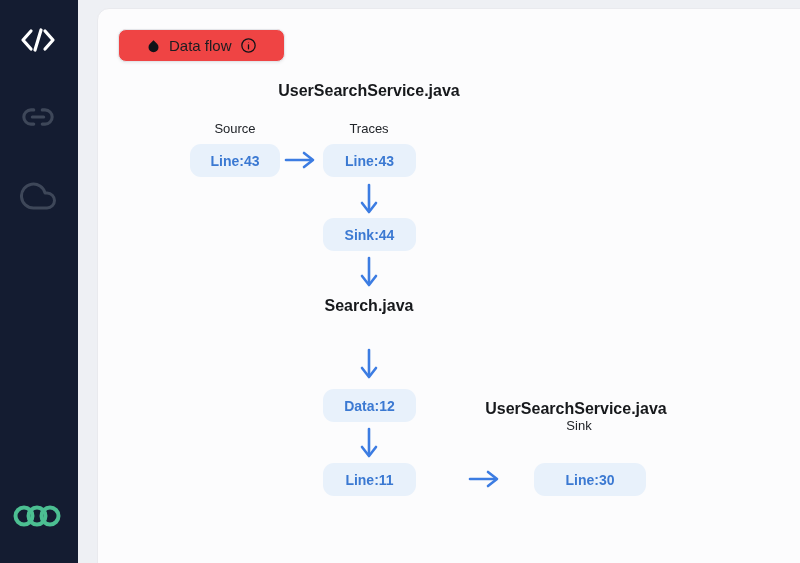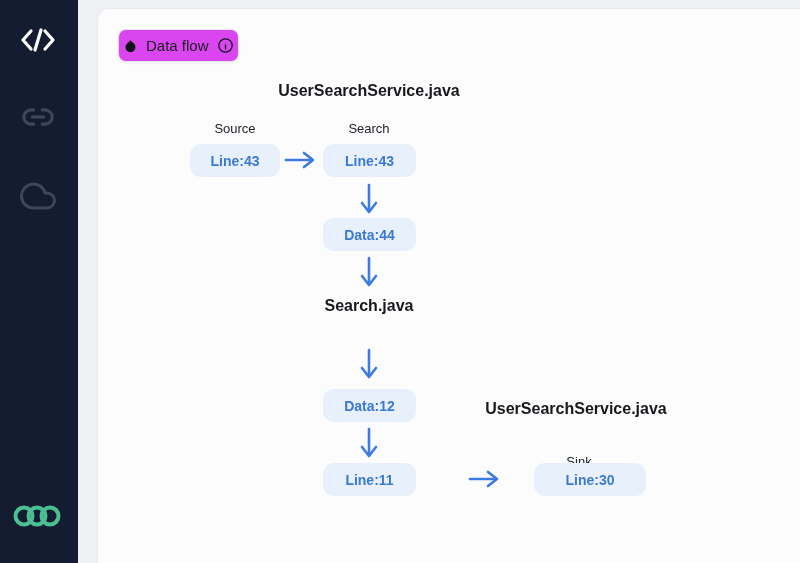--- a/index.html
+++ b/index.html
@@ -20,21 +20,21 @@
   .side-link{top:97px;color:var(--sidebar-muted);}
   .side-cloud{top:176px;color:var(--sidebar-muted);}
   .side-logo{position:absolute;left:13px;top:503px;width:48px;height:26px;color:var(--logo-green);}
 
   
   .card{position:absolute;left:97px;top:8px;width:715px;height:567px;
         background:var(--card-bg);border:1px solid var(--card-border);border-radius:12px;}
 
   
   .badge{position:absolute;left:20px;top:20px;height:33px;display:inline-flex;align-items:center;
-         gap:8px;padding:0 4px;background:#d946ef;border:1px solid var(--badge-border);
+         gap:8px;padding:0 27px;background:#ef4444;border:1px solid var(--badge-border);
          border-radius:8px;box-shadow:0 1px 3px rgba(20,24,40,.07);cursor:pointer;}
   .badge-label{font-size:15px;font-weight:500;color:var(--badge-text);}
   .badge svg{display:block;}
 
   
   .file-title{position:absolute;transform:translateX(-50%);font-size:16px;font-weight:700;
               color:var(--heading);white-space:nowrap;}
   .flow-label{position:absolute;transform:translateX(-50%);font-size:13px;color:var(--label);white-space:nowrap;}
 
   
@@ -98,41 +98,41 @@
         <svg width="17" height="17" viewBox="0 0 24 24" fill="none" stroke="#111318" stroke-width="1.8" stroke-linecap="round">
           <circle cx="12" cy="12" r="9.4"></circle>
           <line x1="12" y1="11" x2="12" y2="16.6"></line>
           <circle cx="12" cy="7.6" r="0.6" fill="#111318" stroke="none"></circle>
         </svg>
       </span>
     </div>
 
     <div class="file-title" style="left:271px;top:73px">UserSearchService.java</div>
     <div class="flow-label" style="left:137px;top:112px">Source</div>
-    <div class="flow-label" style="left:271px;top:112px">Search</div>
+    <div class="flow-label" style="left:271px;top:112px">Traces</div>
 
     <div class="node" style="left:92px;top:135px;width:90px">Line:43</div>
 
     <div class="arrow" style="left:186px;top:141px">
       <svg width="36" height="20" viewBox="0 0 36 20" fill="none" stroke="currentColor" stroke-width="2.6" stroke-linecap="round" stroke-linejoin="round">
         <line x1="2" y1="10" x2="27" y2="10"></line>
           <polyline points="20,3 29,10 20,17"></polyline>
       </svg>
     </div>
 
     <div class="node" style="left:225px;top:135px;width:93px">Line:43</div>
 
     <div class="arrow" style="left:261px;top:174px">
       <svg width="20" height="34" viewBox="0 0 20 34" fill="none" stroke="currentColor" stroke-width="2.6" stroke-linecap="round" stroke-linejoin="round">
         <line x1="10" y1="2" x2="10" y2="27"></line>
           <polyline points="3,20 10,29 17,20"></polyline>
       </svg>
     </div>
 
-    <div class="node" style="left:225px;top:209px;width:93px">Data:44</div>
+    <div class="node" style="left:225px;top:209px;width:93px">Sink:44</div>
 
     <div class="arrow" style="left:261px;top:247px">
       <svg width="20" height="34" viewBox="0 0 20 34" fill="none" stroke="currentColor" stroke-width="2.6" stroke-linecap="round" stroke-linejoin="round">
         <line x1="10" y1="2" x2="10" y2="27"></line>
           <polyline points="3,20 10,29 17,20"></polyline>
       </svg>
     </div>
 
     <div class="file-title" style="left:271px;top:288px">Search.java</div>
 
@@ -148,21 +148,21 @@
     <div class="arrow" style="left:261px;top:418px">
       <svg width="20" height="34" viewBox="0 0 20 34" fill="none" stroke="currentColor" stroke-width="2.6" stroke-linecap="round" stroke-linejoin="round">
         <line x1="10" y1="2" x2="10" y2="27"></line>
           <polyline points="3,20 10,29 17,20"></polyline>
       </svg>
     </div>
 
     <div class="node" style="left:225px;top:454px;width:93px">Line:11</div>
 
     <div class="file-title" style="left:478px;top:391px">UserSearchService.java</div>
-    <div class="flow-label" style="left:481px;top:445px">Sink</div>
+    <div class="flow-label" style="left:481px;top:409px">Sink</div>
 
     <div class="arrow" style="left:370px;top:460px">
       <svg width="36" height="20" viewBox="0 0 36 20" fill="none" stroke="currentColor" stroke-width="2.6" stroke-linecap="round" stroke-linejoin="round">
         <line x1="2" y1="10" x2="27" y2="10"></line>
           <polyline points="20,3 29,10 20,17"></polyline>
       </svg>
     </div>
 
     <div class="node" style="left:436px;top:454px;width:112px">Line:30</div>
 

